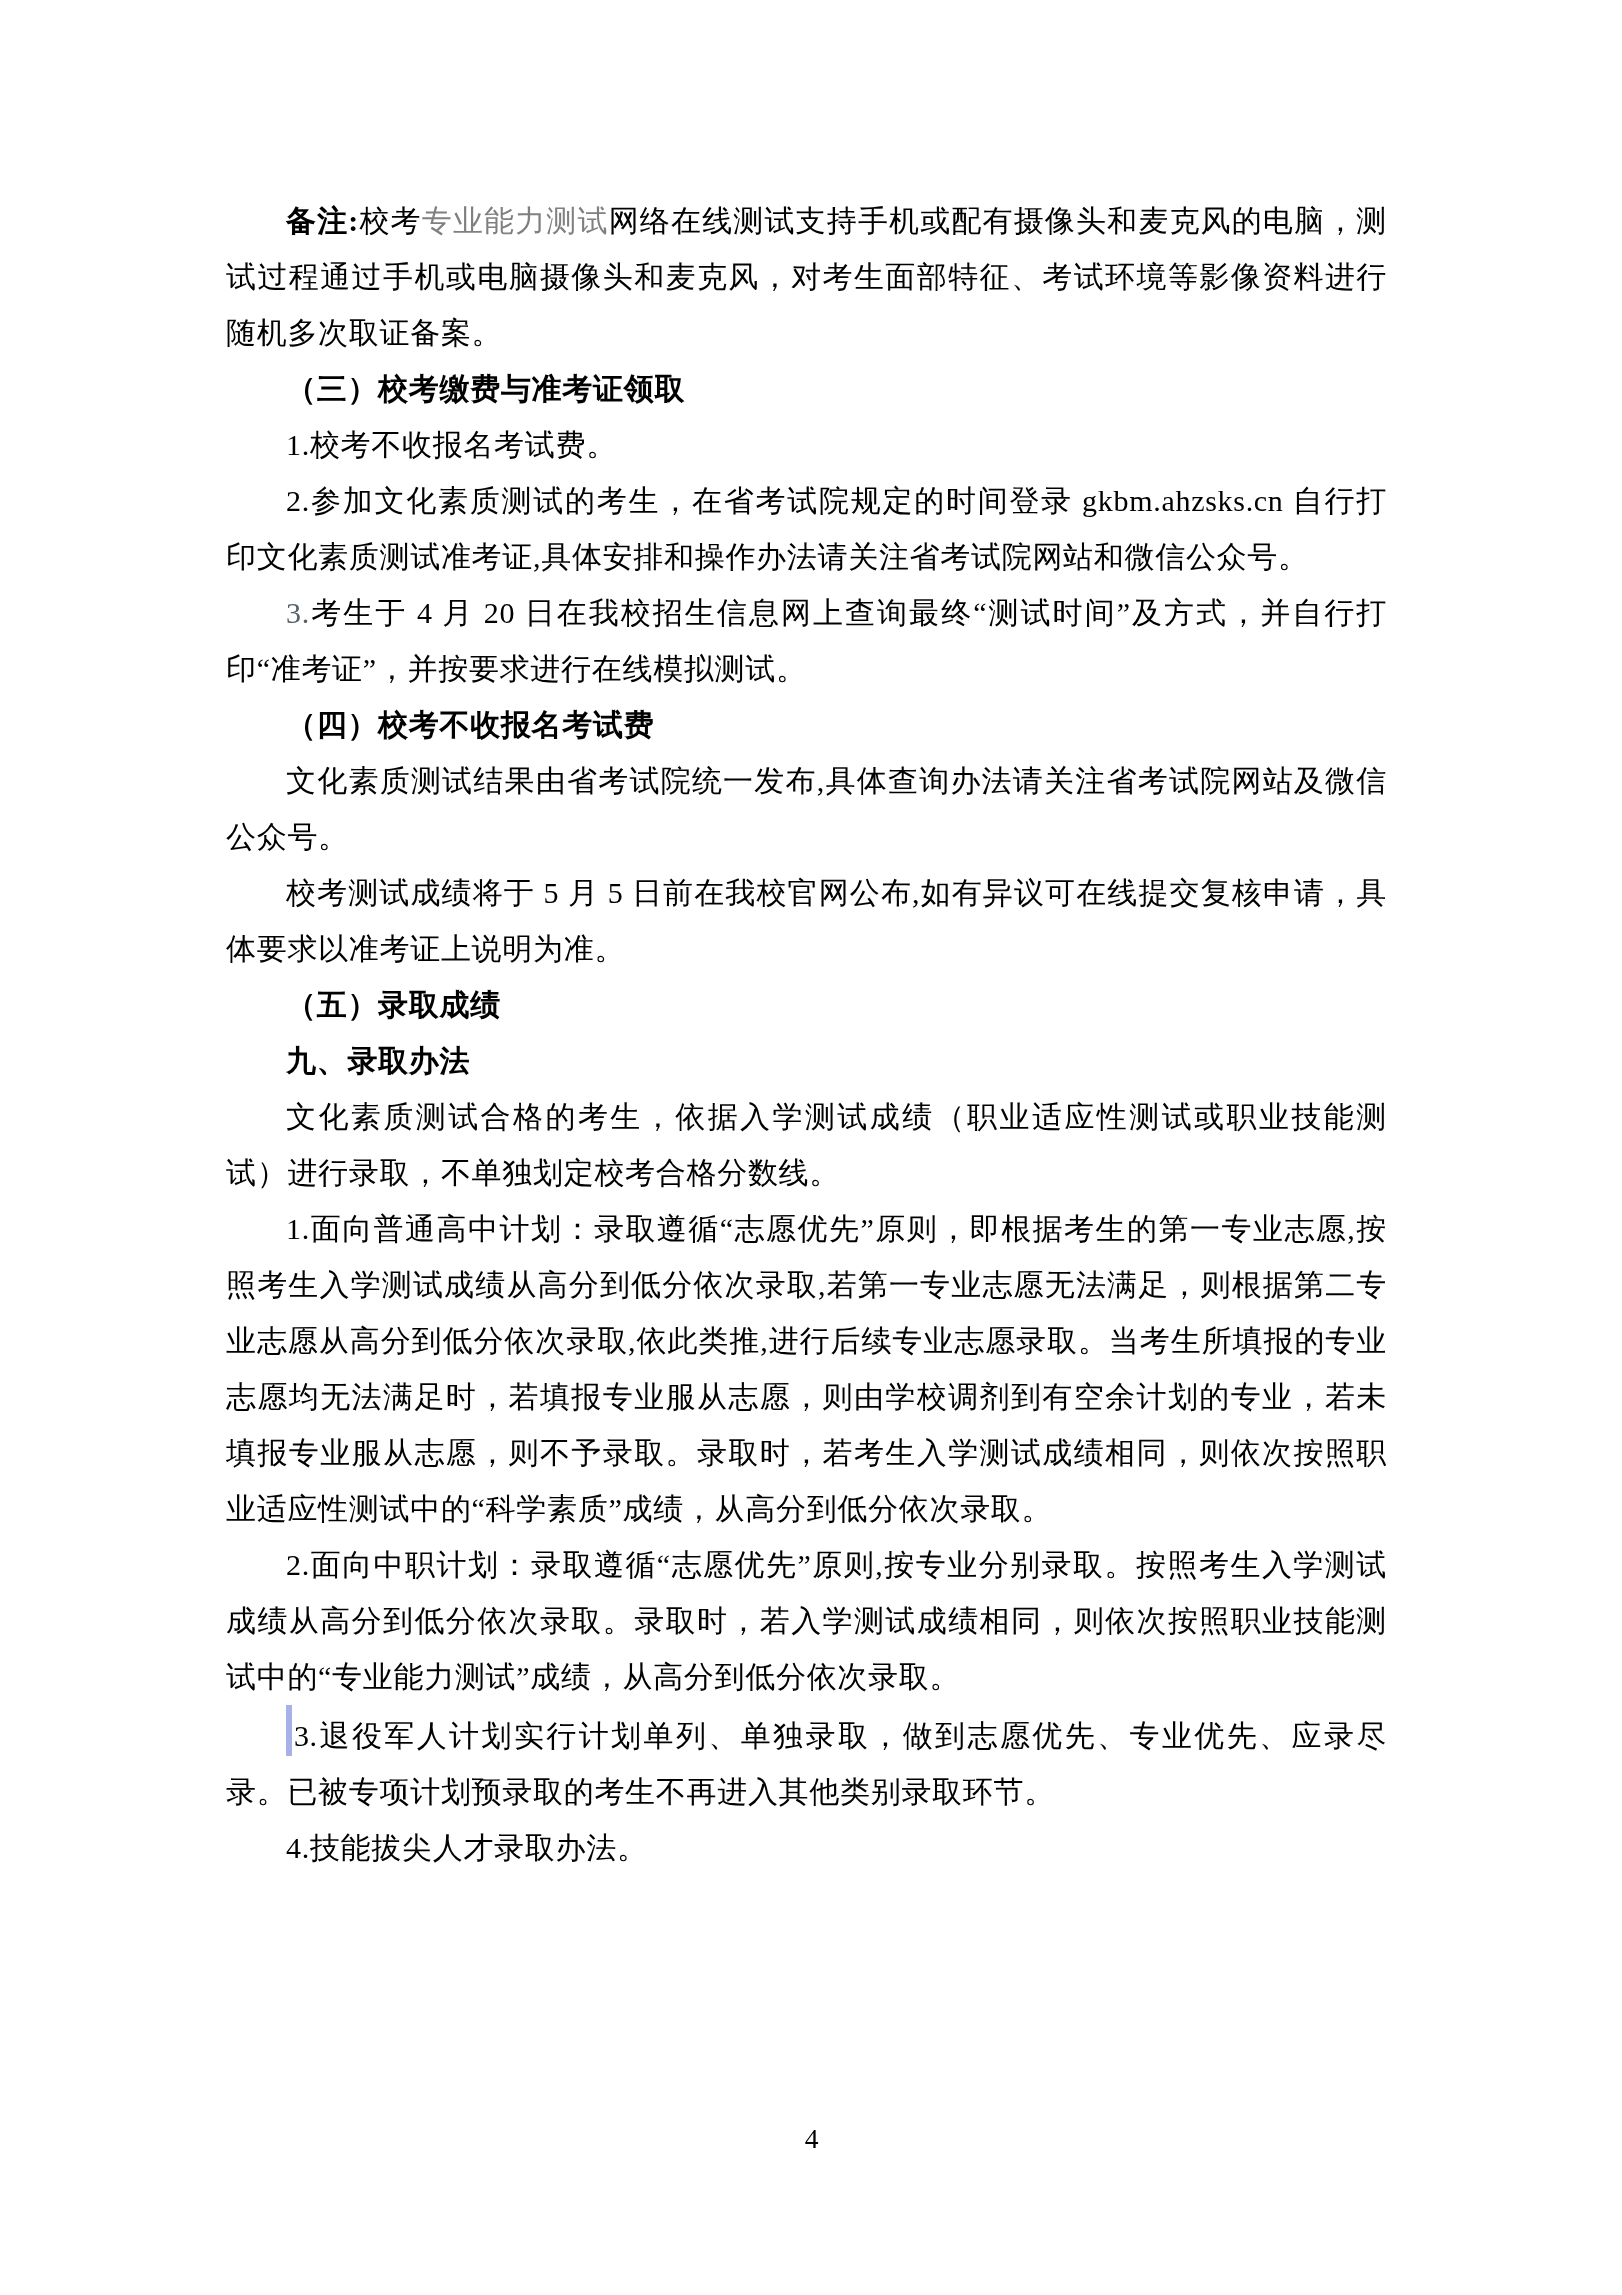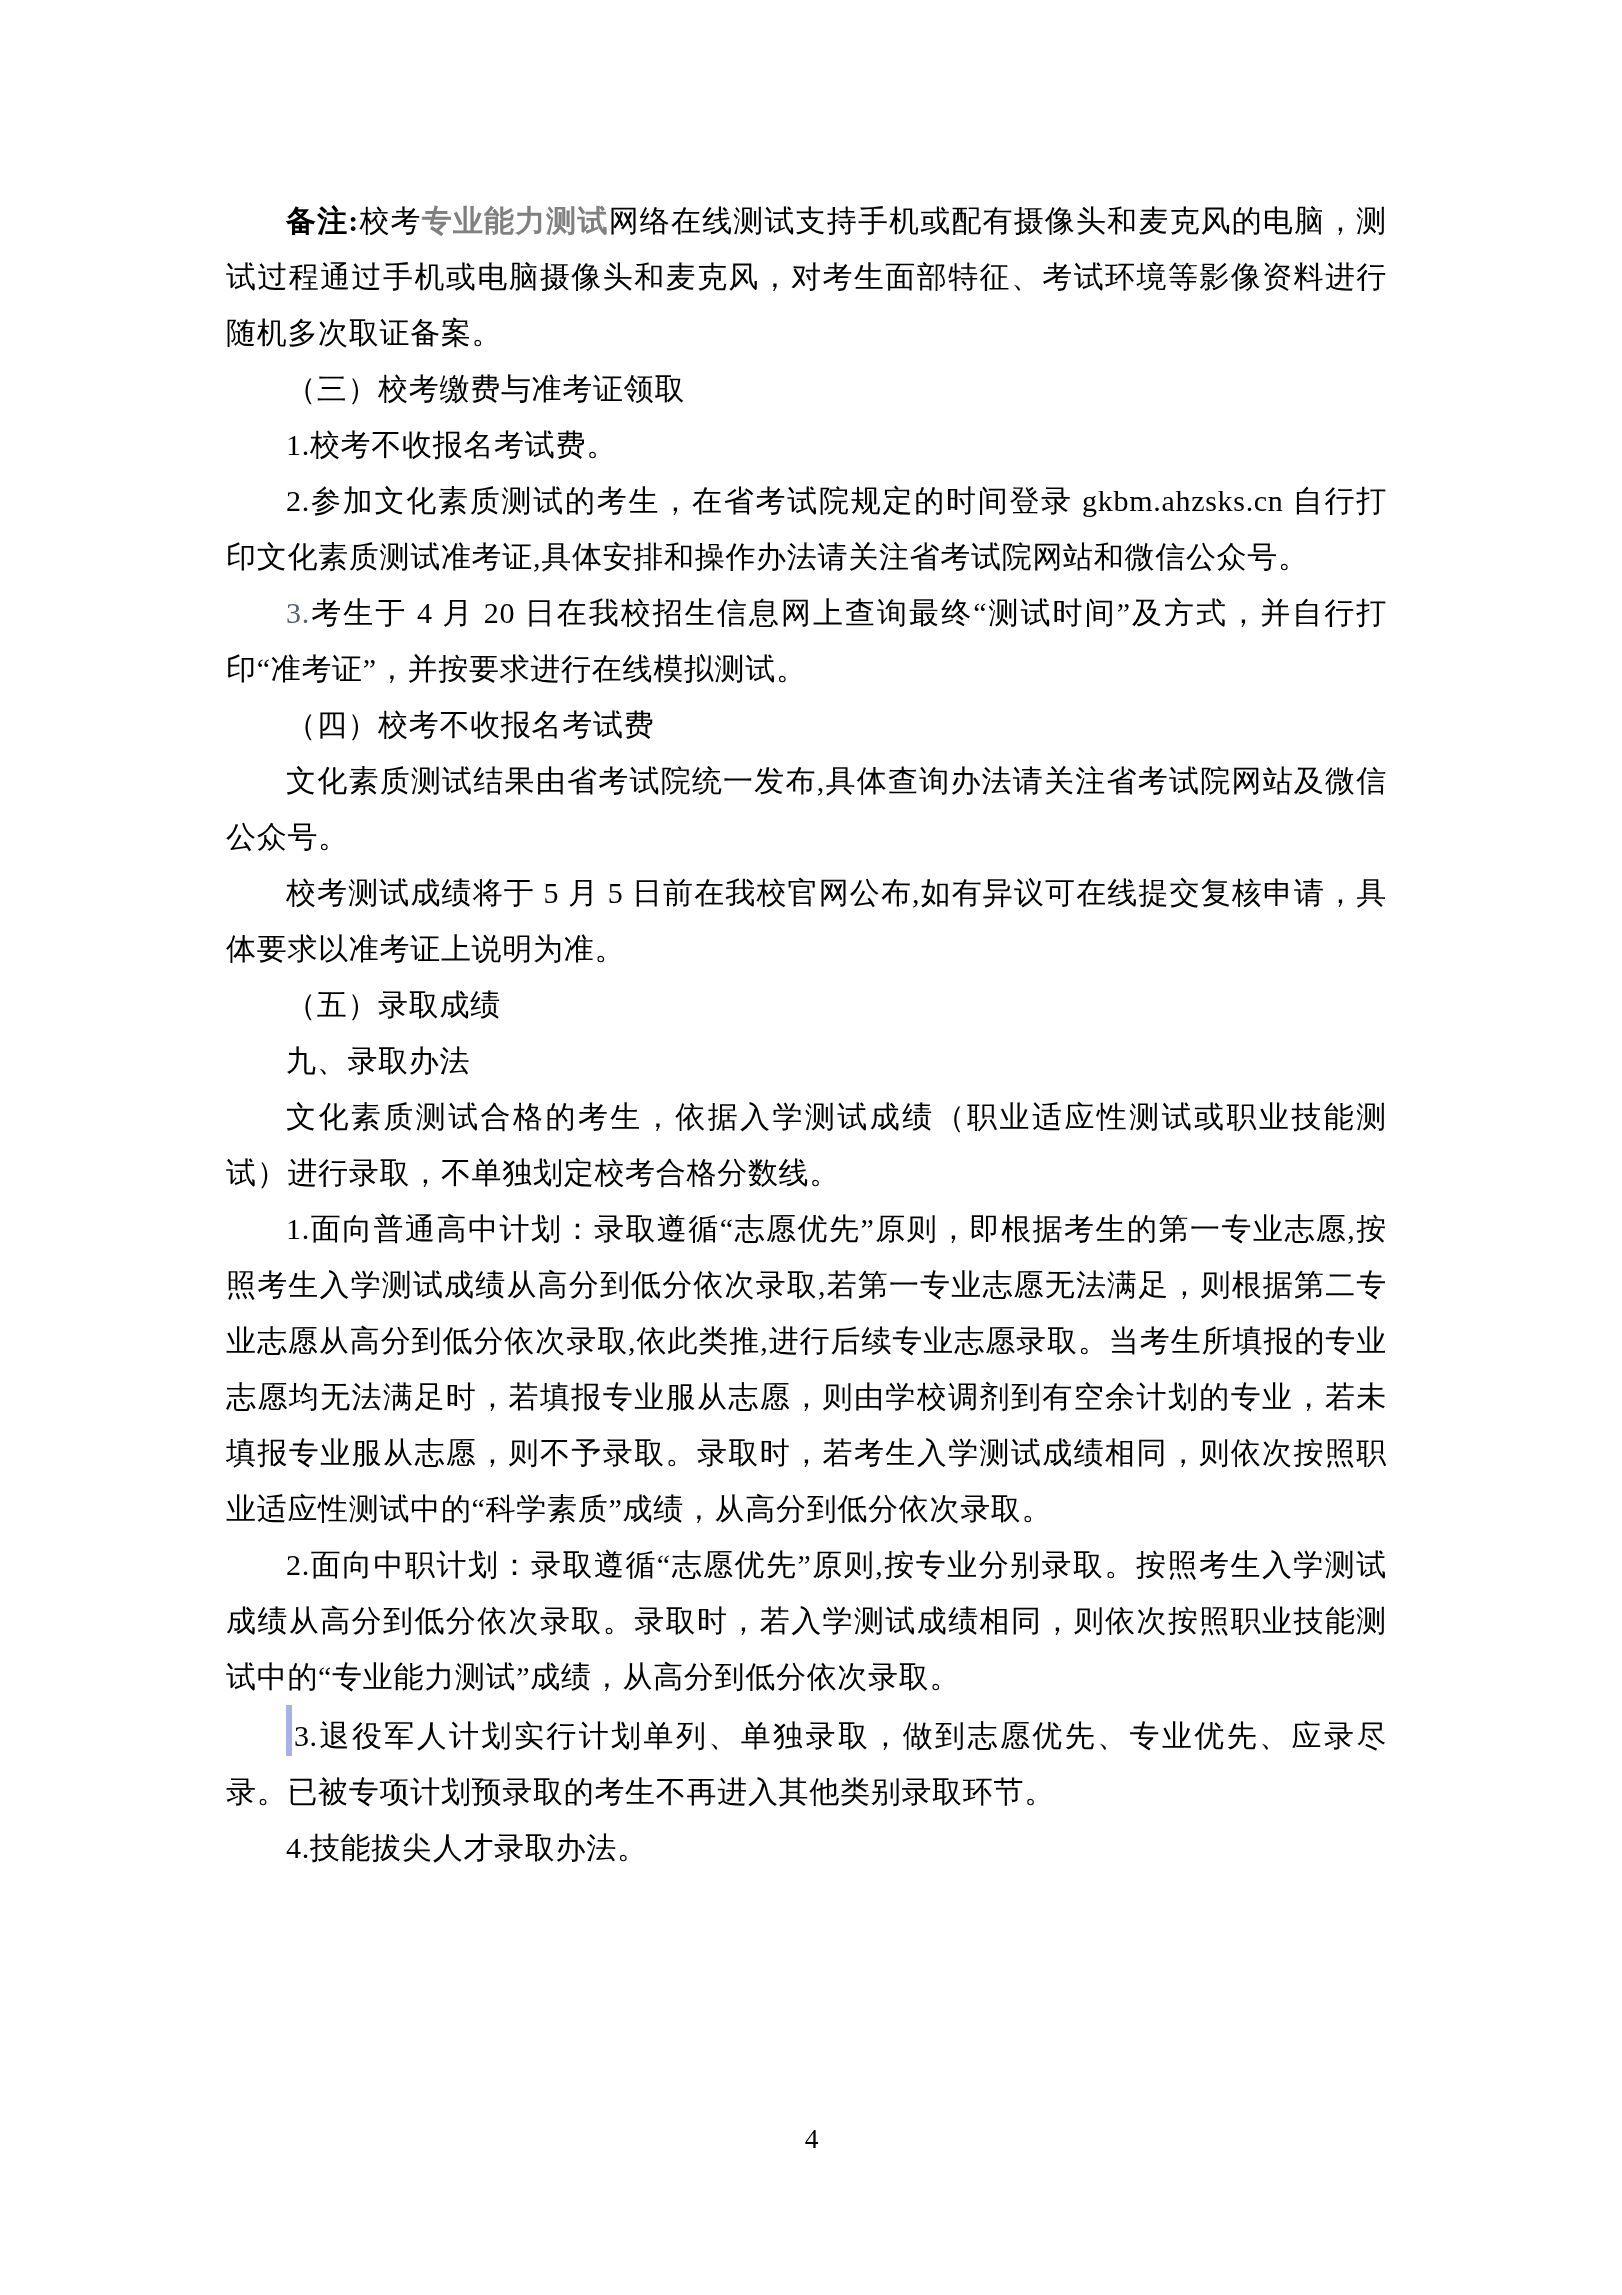--- a/index.html
+++ b/index.html
@@ -22,27 +22,27 @@
   .para{
     margin:0;
     font-size:30px;
     line-height:56px;
     text-indent:60px;
     letter-spacing:0.7px;
     word-break:break-all;
   }
   .heading{
     font-family:"Liberation Sans","DejaVu Sans",sans-serif;
-    font-weight:400;
+    font-weight:700;
   }
   .bold-run{
     font-family:Liberation Serif, serif;
     font-weight:700;
   }
-  .gray-run{color:var(--gray-run,#808080);font-weight:bold;}
+  .gray-run{color:var(--gray-run,#808080);}
   .grayitem-run{color:var(--gray-item,#55606c);}
   .cursor-mark{
     display:inline-block;
     width:5.9px;
     height:51px;
     background:var(--cursor,#a8b0e8);
     vertical-align:-10.5px;
     margin-right:2px;
   }
   .page-number{

